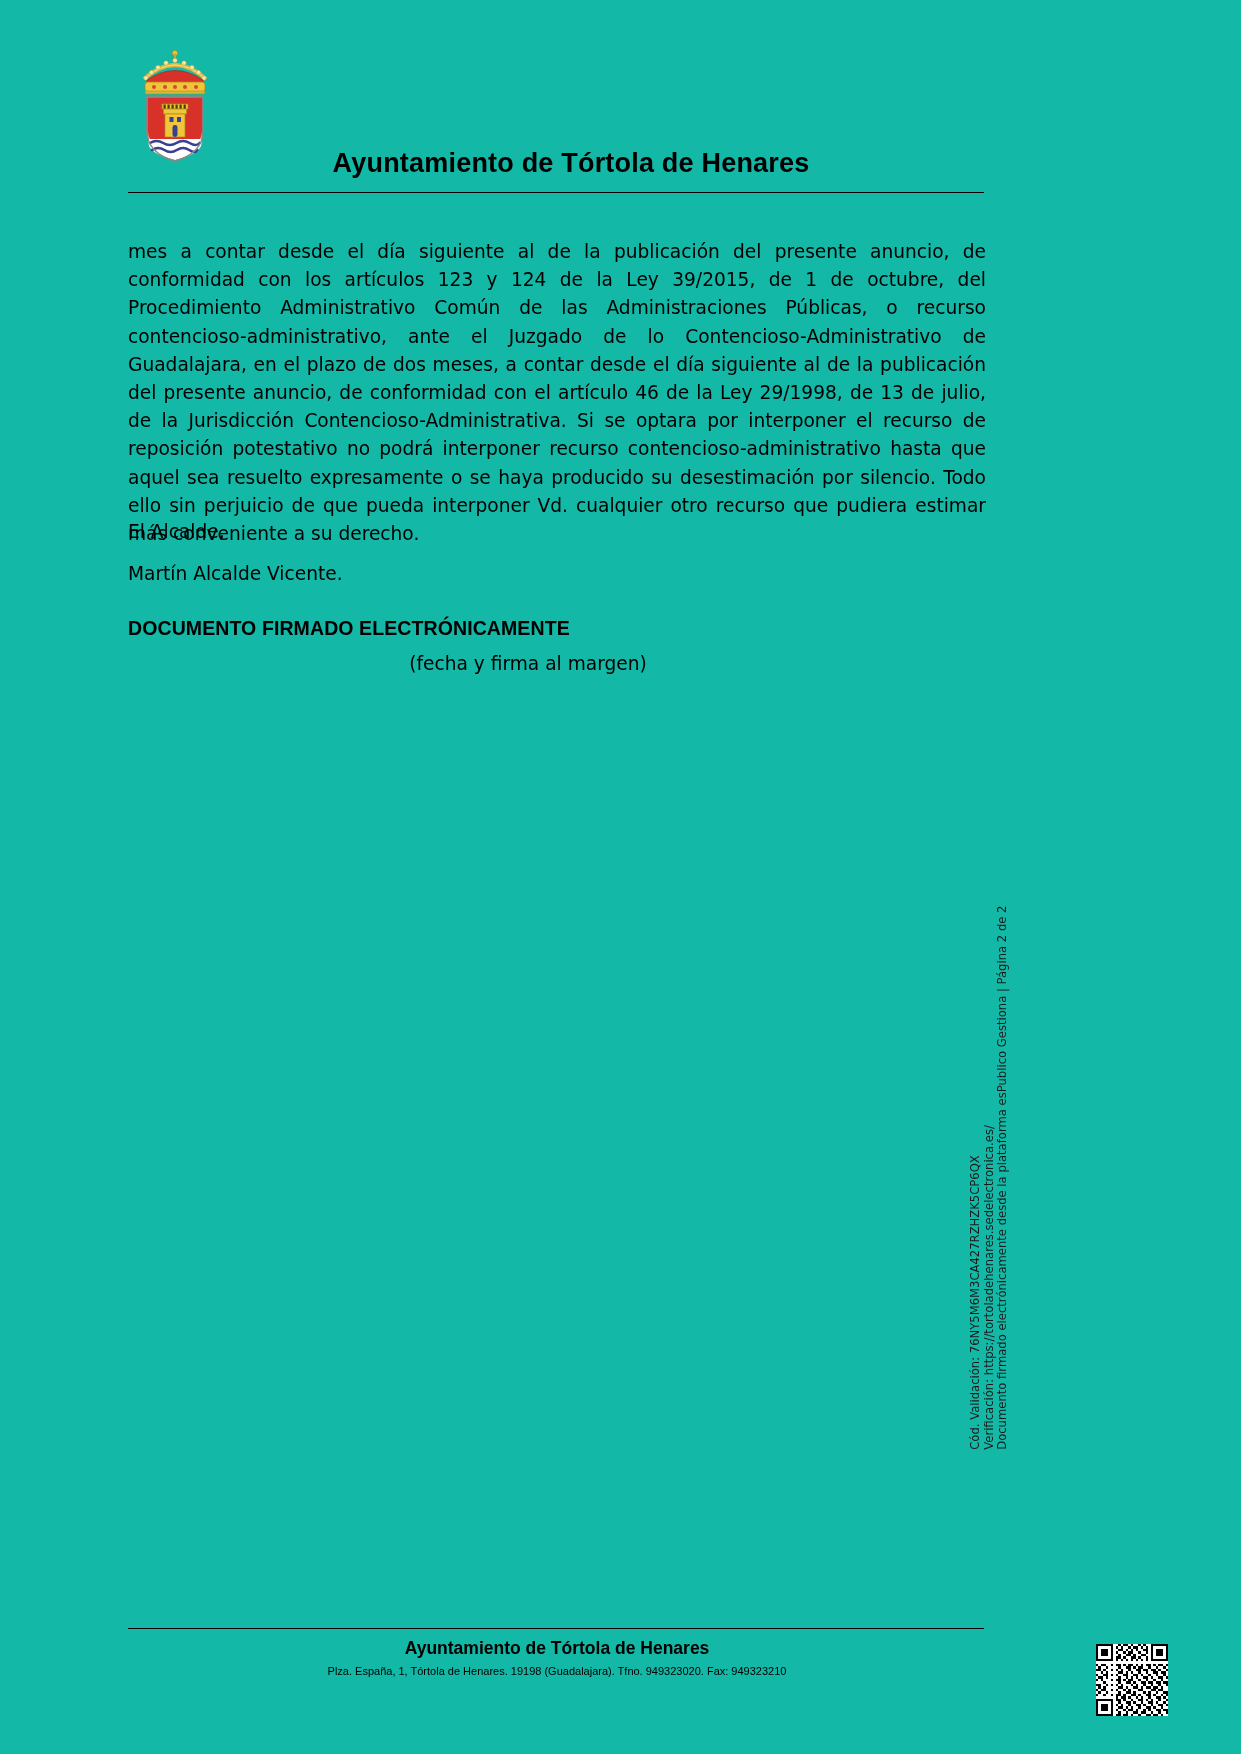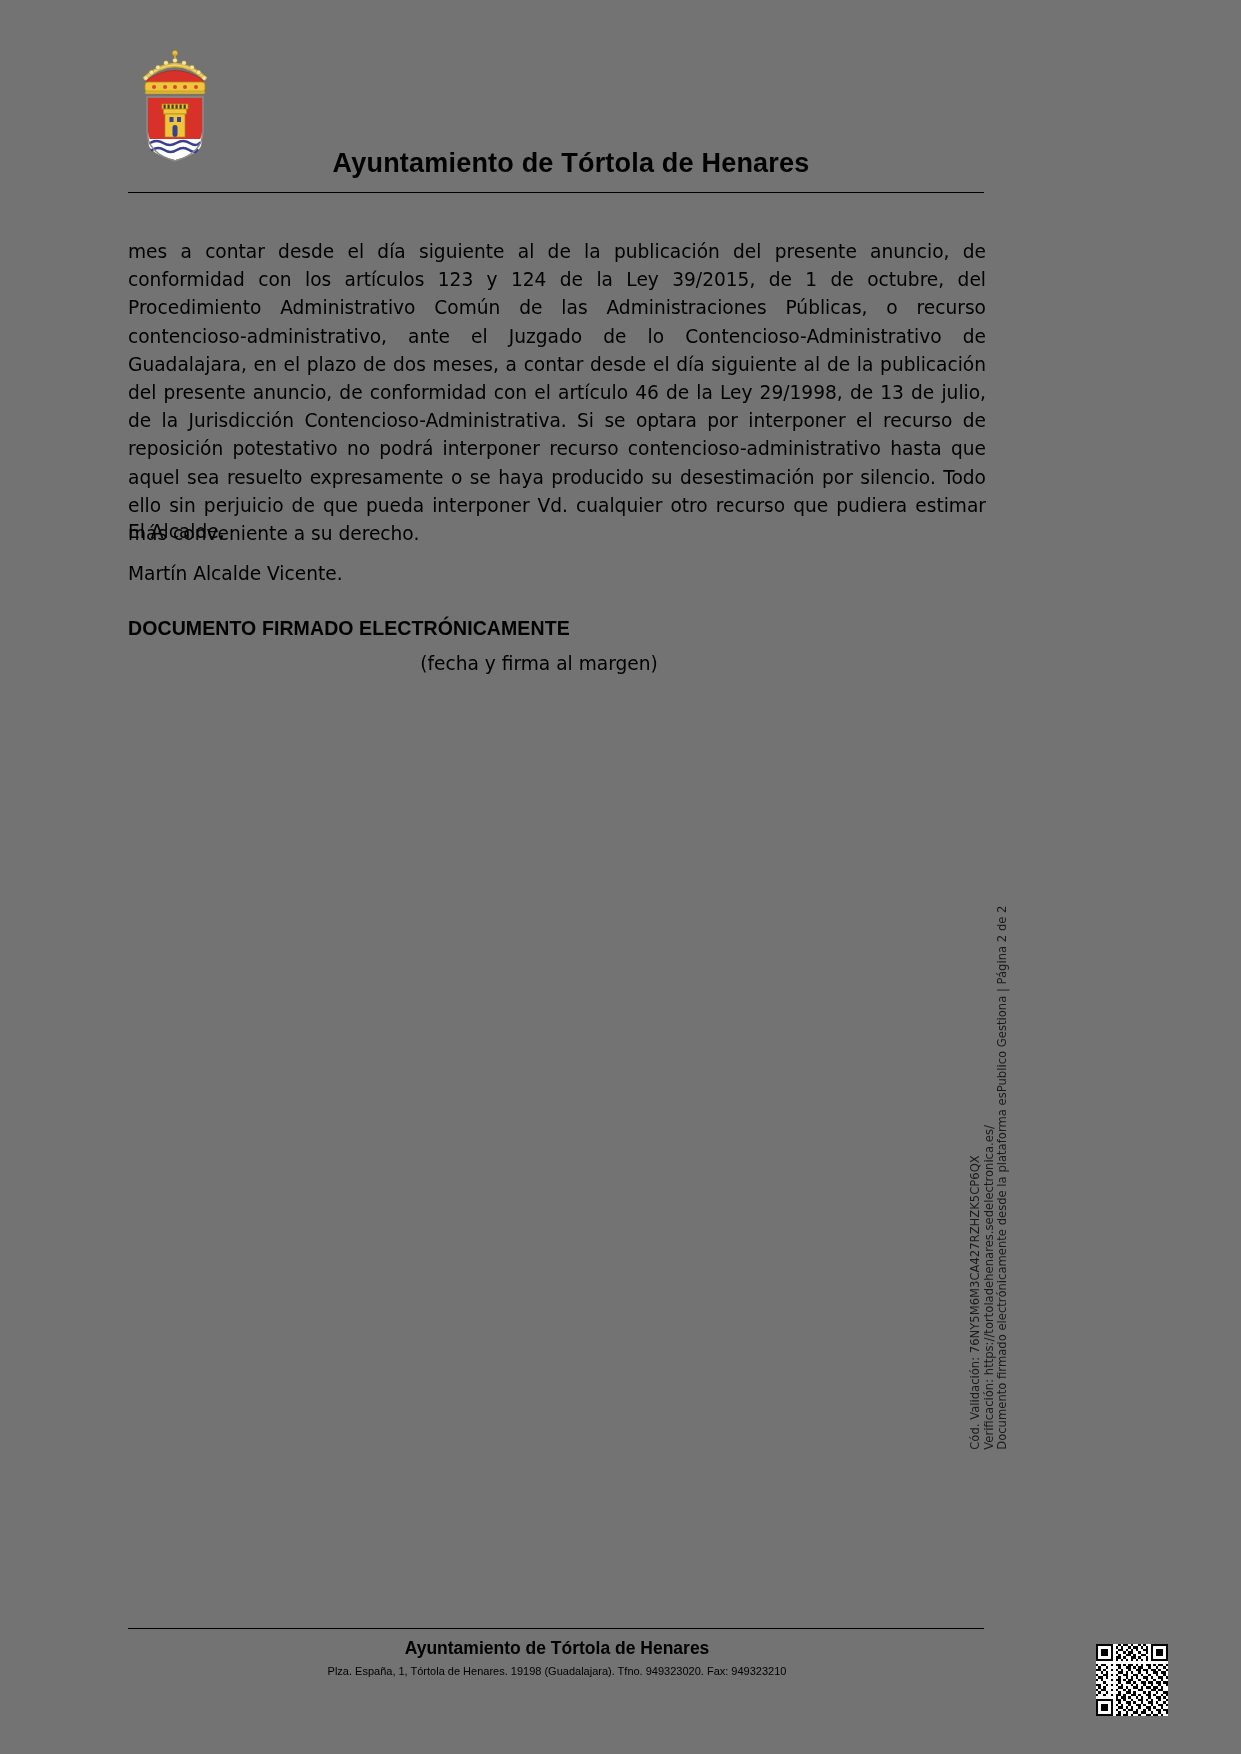--- a/index.html
+++ b/index.html
@@ -8,21 +8,21 @@
     background: #ffffff;
   }
   body {
     font-family: "DejaVu Sans", sans-serif;
     color: #000000;
   }
   .page {
     position: relative;
     width: 1241px;
     height: 1754px;
-    background: #737373;
+    background: #14b8a6;
     overflow: hidden;
     box-sizing: border-box;
   }
 
   
   .header {
     position: absolute;
     left: 128px;
     top: 40px;
     width: 856px;
@@ -98,21 +98,21 @@
     text-align: left;
     font-family: "Liberation Sans", sans-serif;
     font-weight: bold;
     font-size: 19.5px;
     letter-spacing: 0.1px;
     padding-right: 36px;
     box-sizing: border-box;
   }
   .fecha-firma {
     position: absolute;
-    left: 128px;
+    left: 117px;
     top: 653px;
     width: 858px;
     text-align: center;
     font-family: "DejaVu Sans", sans-serif;
     font-size: 18.6px;
     padding-right: 36px;
     box-sizing: border-box;
   }
 
   

